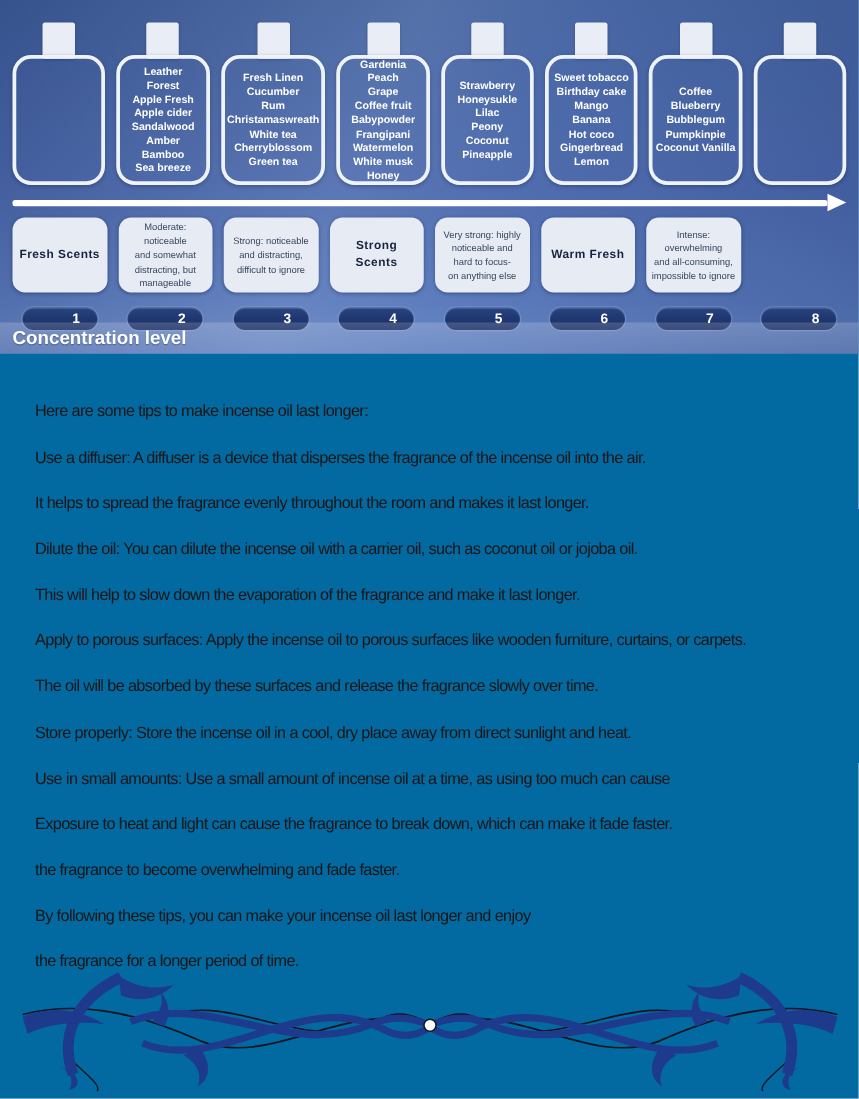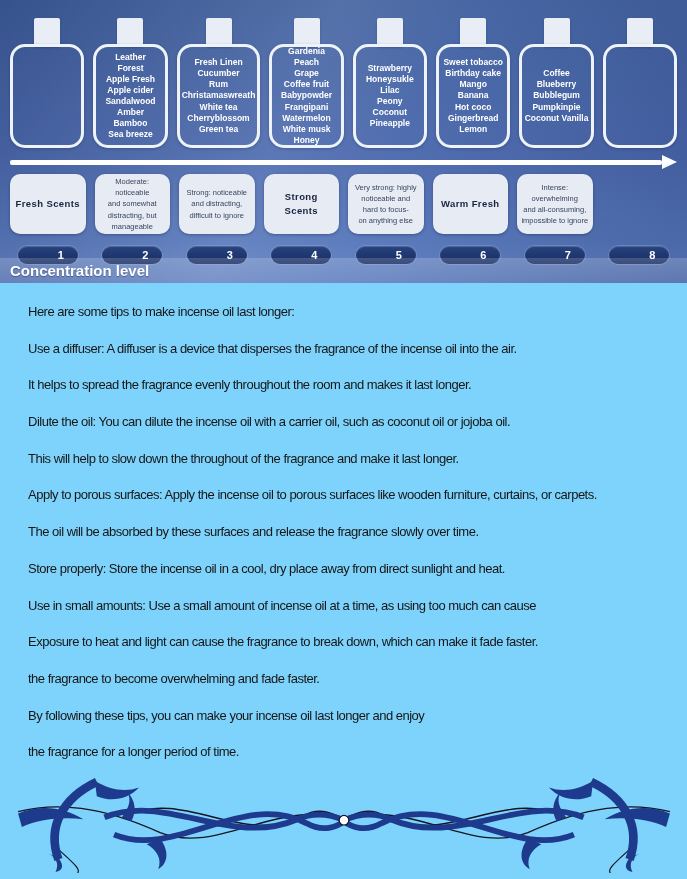--- a/index.html
+++ b/index.html
@@ -1,18 +1,18 @@
 <!DOCTYPE html>
 <html><head>
 <meta charset="utf-8">
 <style>
   html,body { margin:0; padding:0; background:#ffffff; }
   .page {
     width:687px; height:879px; overflow:hidden; position:relative;
-    font-family:"Liberation Sans", sans-serif; background:#7dd3fc;
+    font-family:"Liberation Sans", sans-serif; background:#0369a1;
   }
 
   
   .infographic {
     position:relative; height:283px; box-sizing:border-box;
     padding:0 10px;
     background:
       linear-gradient(115deg, rgba(10,20,60,0.18) 0%, rgba(255,255,255,0.10) 42%, rgba(255,255,255,0.04) 58%, rgba(10,20,60,0.16) 100%),
       linear-gradient(to bottom, #40609f 0%, #4a68ad 55%, #5576ba 85%, #6282c2 100%);
   }
@@ -64,21 +64,21 @@
   .axis-strip {
     position:absolute; left:0; right:0; bottom:0; height:25px;
     background:linear-gradient(rgba(255,255,255,0.18), rgba(255,255,255,0.05));
   }
   .axis-label {
     color:#ffffff; font-weight:bold; font-size:15px;
     padding-left:10px; line-height:25px; text-shadow:0 1px 1px rgba(10,20,60,0.4);border-radius:11px;
   }
 
   
-  .tips { box-sizing:border-box; height:487px; padding:20px 0 0 28px; }
+  .tips { box-sizing:border-box; height:487px; padding:37px 0 0 28px; }
   .tips p {
     margin:0 0 18.7px 0; font-size:13px; line-height:18px;
     letter-spacing:-0.5px; color:#161616; white-space:nowrap;
   }
 
   
   .flourish { height:109px; display:flex; align-items:center; justify-content:center; }
 </style>
 </head>
 <body>
@@ -197,21 +197,21 @@
     <div class="axis-strip">
       <div class="axis-label">Concentration level</div>
     </div>
   </div>
 
   <div class="tips">
     <p>Here are some tips to make incense oil last longer:</p>
     <p>Use a diffuser: A diffuser is a device that disperses the fragrance of the incense oil into the air.</p>
     <p>It helps to spread the fragrance evenly throughout the room and makes it last longer.</p>
     <p>Dilute the oil: You can dilute the incense oil with a carrier oil, such as coconut oil or jojoba oil.</p>
-    <p>This will help to slow down the throughout of the fragrance and make it last longer.</p>
+    <p>This will help to slow down the evaporation of the fragrance and make it last longer.</p>
     <p>Apply to porous surfaces: Apply the incense oil to porous surfaces like wooden furniture, curtains, or carpets.</p>
     <p>The oil will be absorbed by these surfaces and release the fragrance slowly over time.</p>
     <p>Store properly: Store the incense oil in a cool, dry place away from direct sunlight and heat.</p>
     <p>Use in small amounts: Use a small amount of incense oil at a time, as using too much can cause</p>
     <p>Exposure to heat and light can cause the fragrance to break down, which can make it fade faster.</p>
     <p>the fragrance to become overwhelming and fade faster.</p>
     <p>By following these tips, you can make your incense oil last longer and enjoy</p>
     <p>the fragrance for a longer period of time.</p>
   </div>
 

